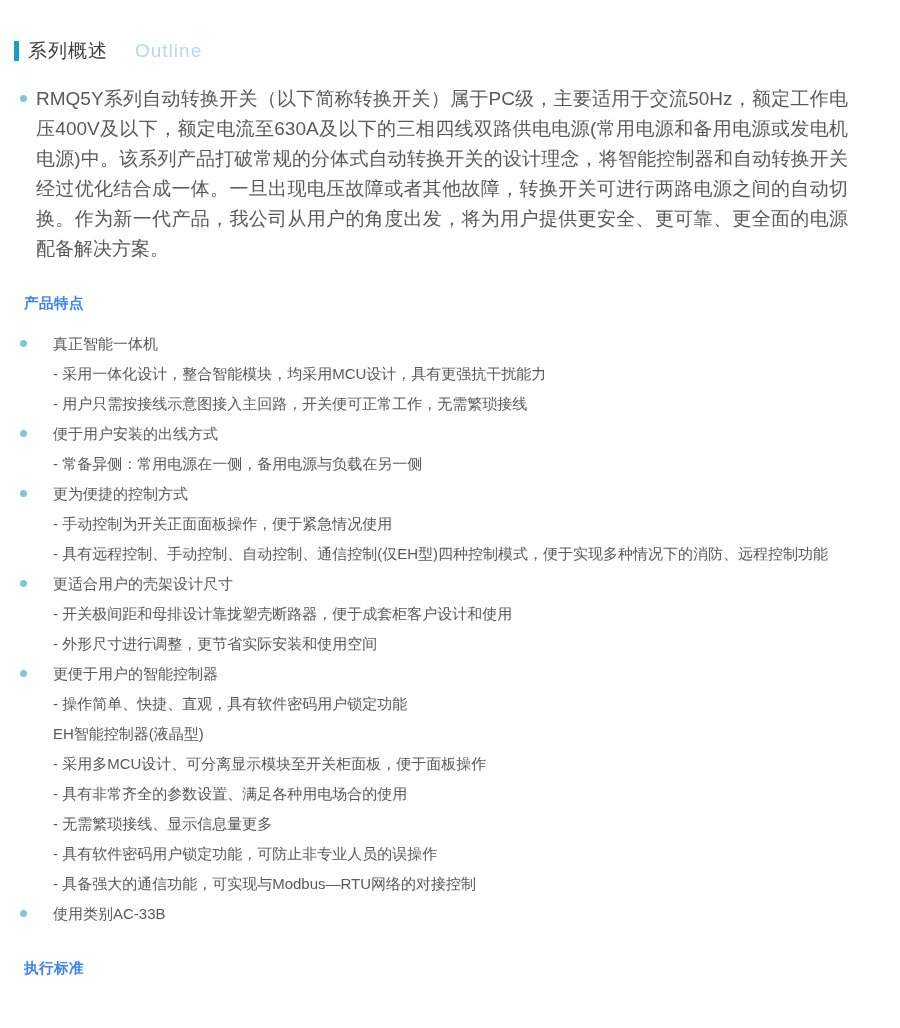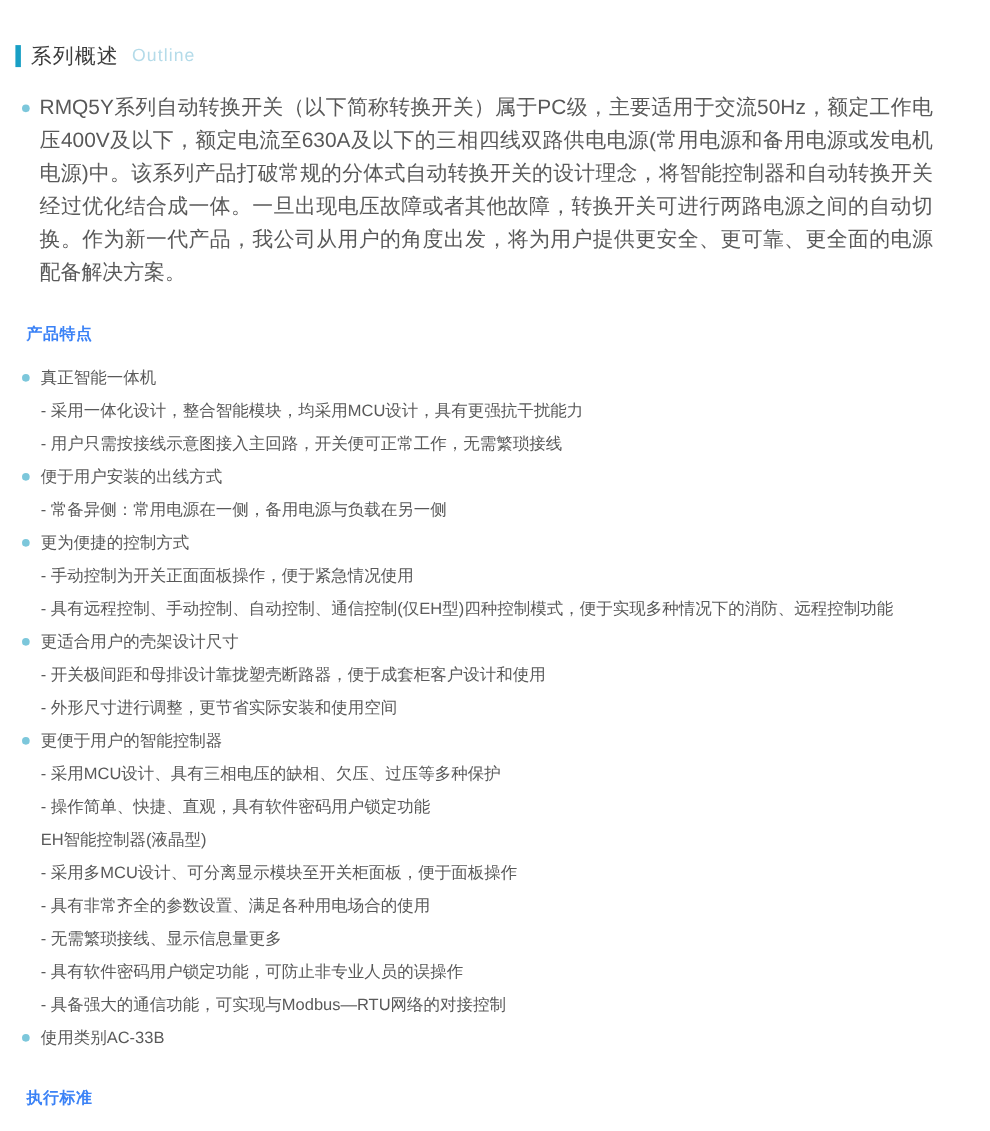--- a/index.html
+++ b/index.html
@@ -5,28 +5,28 @@
   html,body{margin:0;padding:0;background:#ffffff;}
   .page{
     width:900px;height:1028px;overflow:hidden;position:relative;
     font-family:"Liberation Sans","DejaVu Sans",sans-serif;
     background:#ffffff;
   }
   
   .header{display:flex;align-items:center;margin:38px 0 0 14px;}
   .accent-bar{width:5px;height:20px;background:var(--accent,#189fc5);margin-right:9px;}
   .title-cn{font-size:19px;color:#3c3c3c;letter-spacing:1px;}
-  .title-en{font-size:16px;color:var(--outline,#b4dbe9);margin-left:12px;letter-spacing:1px;}
+  .title-en{font-size:19px;color:var(--outline,#b4dbe9);margin-left:27px;letter-spacing:1px;}
   
   .intro{display:flex;margin:20px 38px 0 20px;}
   .intro .dot{position:static;margin:11px 9px 0 0;}
   .intro p{margin:0;width:812px;font-size:19px;line-height:30px;color:#595959;text-align:justify;}
   
   .section-heading{font-size:14.5px;font-weight:bold;color:#3b82f6;margin:30px 0 16px 24px;letter-spacing:.5px;}
-  .item{position:relative;min-height:30px;line-height:30px;font-size:15px;color:#595959;padding-left:37px;}
+  .item{position:relative;min-height:30px;line-height:30px;font-size:15px;color:#595959;padding-left:53px;}
   .dot{display:inline-block;width:7px;height:7px;border-radius:50%;background:var(--bullet,#7cc7db);flex:none;}
   .item .dot{position:absolute;left:20px;top:11px;}
 </style>
 </head>
 <body>
 
 <div class="page">
 
   <div class="header">
     <span class="accent-bar"></span>
@@ -47,21 +47,20 @@
         <div class="item dash"><span>- 用户只需按接线示意图接入主回路，开关便可正常工作，无需繁琐接线</span></div>
         <div class="item bullet"><span class="dot"></span><span>便于用户安装的出线方式</span></div>
         <div class="item dash"><span>- 常备异侧：常用电源在一侧，备用电源与负载在另一侧</span></div>
         <div class="item bullet"><span class="dot"></span><span>更为便捷的控制方式</span></div>
         <div class="item dash"><span>- 手动控制为开关正面面板操作，便于紧急情况使用</span></div>
         <div class="item dash"><span>- 具有远程控制、手动控制、自动控制、通信控制(仅EH型)四种控制模式，便于实现多种情况下的消防、远程控制功能</span></div>
         <div class="item bullet"><span class="dot"></span><span>更适合用户的壳架设计尺寸</span></div>
         <div class="item dash"><span>- 开关极间距和母排设计靠拢塑壳断路器，便于成套柜客户设计和使用</span></div>
         <div class="item dash"><span>- 外形尺寸进行调整，更节省实际安装和使用空间</span></div>
         <div class="item bullet"><span class="dot"></span><span>更便于用户的智能控制器</span></div>
-        <div class="item dash"><span>- 采用MCU设计、具有三相电压的缺相、欠压、过压等多种保护</span></div>
         <div class="item dash"><span>- 操作简单、快捷、直观，具有软件密码用户锁定功能</span></div>
         <div class="item plain"><span>EH智能控制器(液晶型)</span></div>
         <div class="item dash"><span>- 采用多MCU设计、可分离显示模块至开关柜面板，便于面板操作</span></div>
         <div class="item dash"><span>- 具有非常齐全的参数设置、满足各种用电场合的使用</span></div>
         <div class="item dash"><span>- 无需繁琐接线、显示信息量更多</span></div>
         <div class="item dash"><span>- 具有软件密码用户锁定功能，可防止非专业人员的误操作</span></div>
         <div class="item dash"><span>- 具备强大的通信功能，可实现与Modbus—RTU网络的对接控制</span></div>
         <div class="item bullet"><span class="dot"></span><span>使用类别AC-33B</span></div>
       </section>
       <section>

